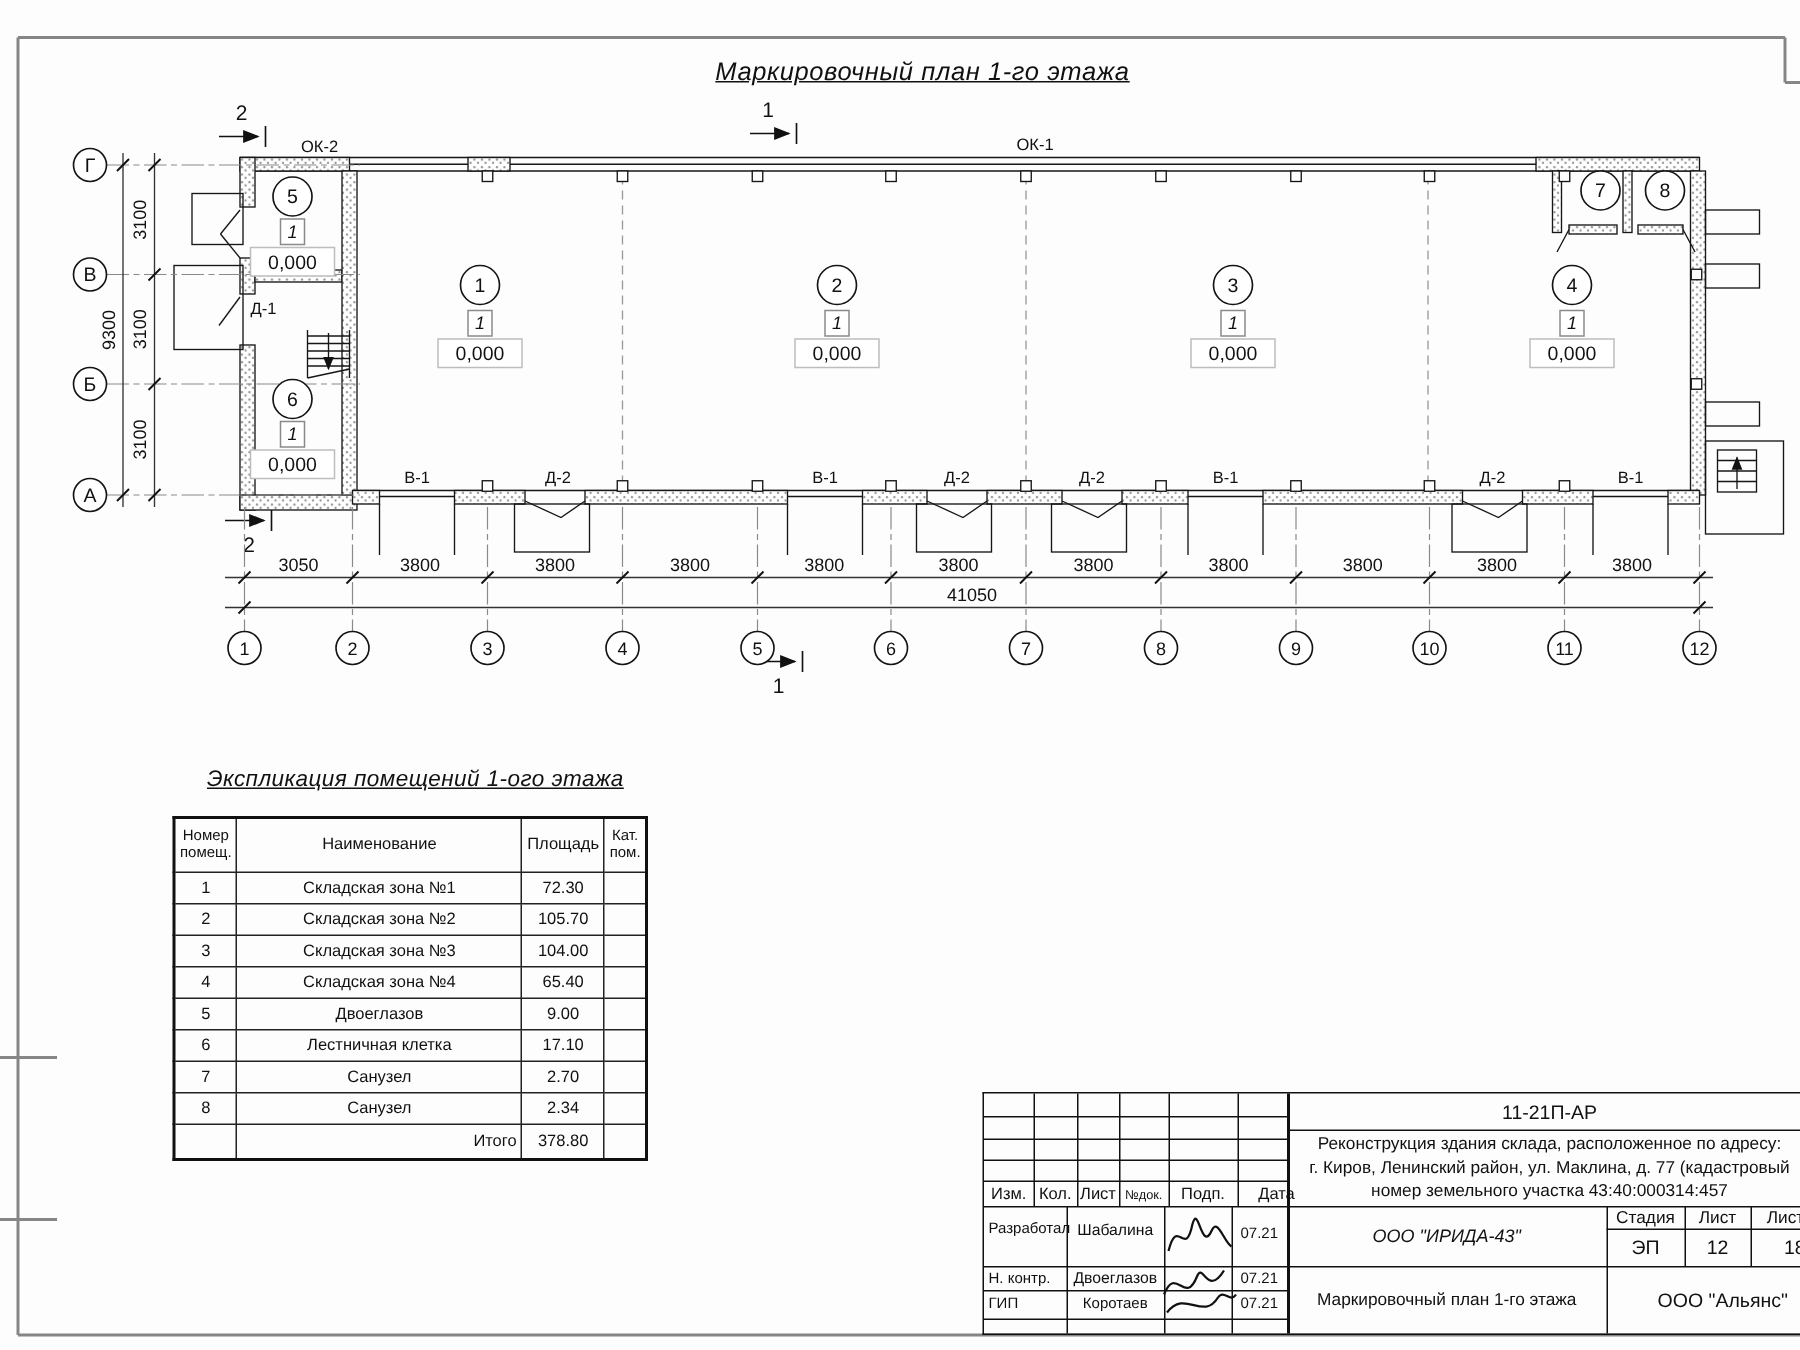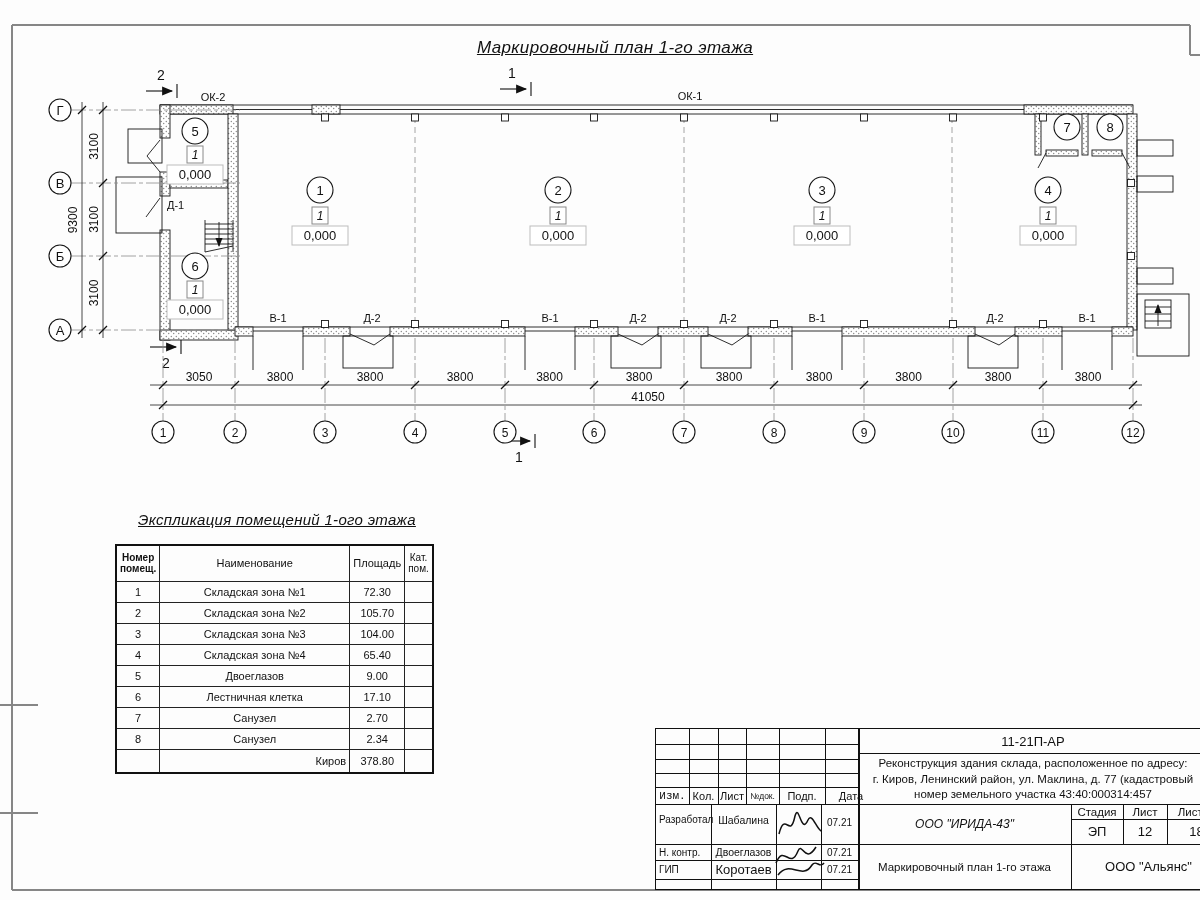--- a/index.html
+++ b/index.html
@@ -355,21 +355,21 @@
 <div class="overlay" style="left:115px;top:544px;">
   <table class="ex">
     <colgroup>
         <col style="width:25px">
         <col style="width:190px">
         <col style="width:55px">
         <col style="width:23px">
       </colgroup>
     <tbody>
         <tr style="height:36px">
-      <th style="font-size:10px;white-space:normal;line-height:11px;font-weight:bold;">Номер помещ.</th>
+      <th style="font-size:10px;white-space:normal;line-height:11px;">Номер помещ.</th>
       <th>Наименование</th>
       <th>Площадь</th>
       <th style="font-size:10px;white-space:normal;line-height:11px;">Кат. пом.</th>
     </tr>
     <tr style="height:21px">
           <td class="c">1</td>
           <td class="nm">Складская зона №1</td>
           <td class="c">72.30</td>
           <td></td>
         </tr>
@@ -410,21 +410,21 @@
           <td></td>
         </tr>
     <tr style="height:21px">
           <td class="c">8</td>
           <td class="nm">Санузел</td>
           <td class="c">2.34</td>
           <td></td>
         </tr>
     <tr style="height:24px">
           <td></td>
-          <td class="tot">Киров</td>
+          <td class="tot">Итого</td>
           <td class="c">378.80</td>
           <td></td>
         </tr>
   </tbody>
     </table>
 </div>
 
 <div id="titleblock" class="overlay">
 
   <div class="hl" style="left:0;top:15px;width:202px;"></div>
@@ -444,35 +444,35 @@
   <div class="vl" style="left:123px;top:0;height:75px;"></div>
   <div class="vl" style="left:169px;top:0;height:75px;"></div>
   <div class="vl" style="left:202px;top:0;height:160px;width:1.5px;"></div>
   <div class="vl" style="left:55px;top:75px;height:85px;"></div>
   <div class="vl" style="left:120px;top:75px;height:85px;"></div>
   <div class="vl" style="left:165px;top:75px;height:85px;"></div>
   <div class="vl" style="left:415px;top:75px;height:85px;"></div>
   <div class="vl" style="left:467px;top:75px;height:40px;"></div>
   <div class="vl" style="left:511px;top:75px;height:40px;"></div>
 
-  <div class="cell" style="left:0;top:58px;width:33px;height:17px;font-family:Liberation Mono, monospace;">Изм.</div>
+  <div class="cell" style="left:0;top:58px;width:33px;height:17px;">Изм.</div>
   <div class="cell" style="left:33px;top:58px;width:29px;height:17px;">Кол.</div>
   <div class="cell" style="left:62px;top:58px;width:28px;height:17px;">Лист</div>
   <div class="cell" style="left:90px;top:58px;width:33px;height:17px;font-size:8.5px;">№док.</div>
   <div class="cell" style="left:123px;top:58px;width:46px;height:17px;">Подп.</div>
   <div class="cell" style="left:169px;top:58px;width:52px;height:17px;">Дата</div>
 
   <div class="cell left-al" style="left:0;top:82px;width:55px;height:17px;font-size:10px;">Разработал</div>
   <div class="cell" style="left:55px;top:82px;width:65px;height:17px;font-size:10.5px;">Шабалина</div>
   <div class="cell" style="left:165px;top:86px;width:37px;height:14px;font-size:10px;">07.21</div>
   <div class="cell left-al" style="left:0;top:115px;width:55px;height:16px;font-size:10px;text-align:center;">Н. контр.</div>
   <div class="cell" style="left:55px;top:115px;width:65px;height:16px;font-size:10.5px;">Двоеглазов</div>
   <div class="cell" style="left:165px;top:116px;width:37px;height:14px;font-size:10px;">07.21</div>
   <div class="cell left-al" style="left:0;top:131px;width:55px;height:19px;font-size:10px;">ГИП</div>
-  <div class="cell" style="left:55px;top:131px;width:65px;height:19px;font-size:13px;">Коротаев</div>
+  <div class="cell" style="left:55px;top:131px;width:65px;height:19px;font-size:10px;">Коротаев</div>
   <div class="cell" style="left:165px;top:133px;width:37px;height:14px;font-size:10px;">07.21</div>
 
   <svg style="position:absolute;left:118px;top:77px;" width="50" height="37">
     <path d="M5,28 C11,4 16,34 21,10 C25,-4 27,30 34,14 C38,6 42,22 47,25" stroke="#111" stroke-width="1.5" fill="none"></path>
   </svg>
   <svg style="position:absolute;left:116px;top:110px;" width="54" height="46">
     <path d="M4,24 C12,4 18,32 26,12 C30,2 33,26 44,8" stroke="#111" stroke-width="1.5" fill="none"></path>
     <path d="M6,36 C18,20 30,42 40,26 C44,20 48,30 52,24" stroke="#111" stroke-width="1.5" fill="none"></path>
   </svg>
 

